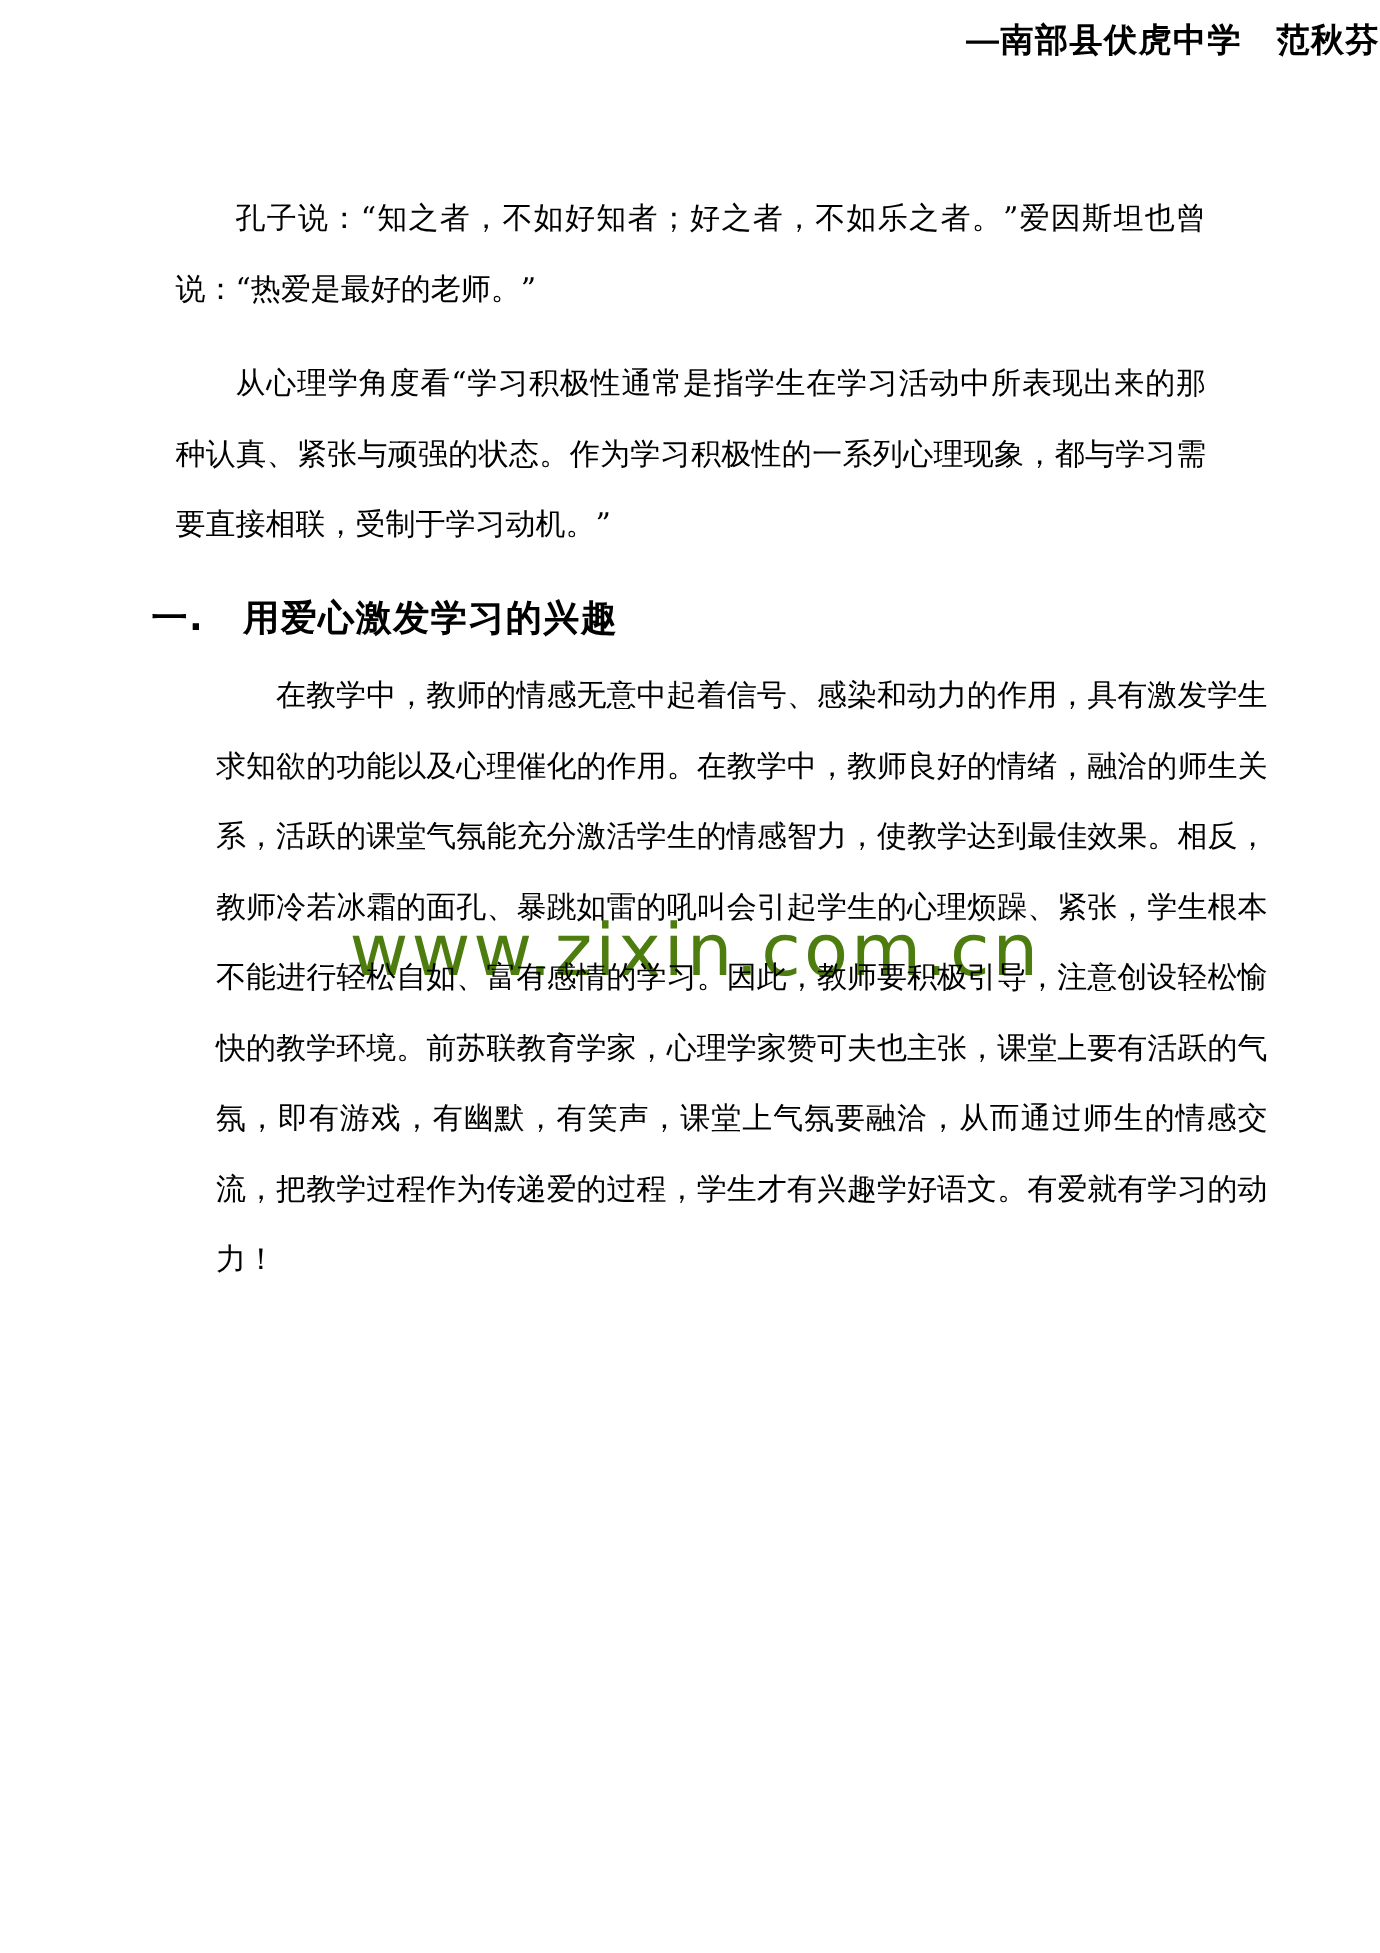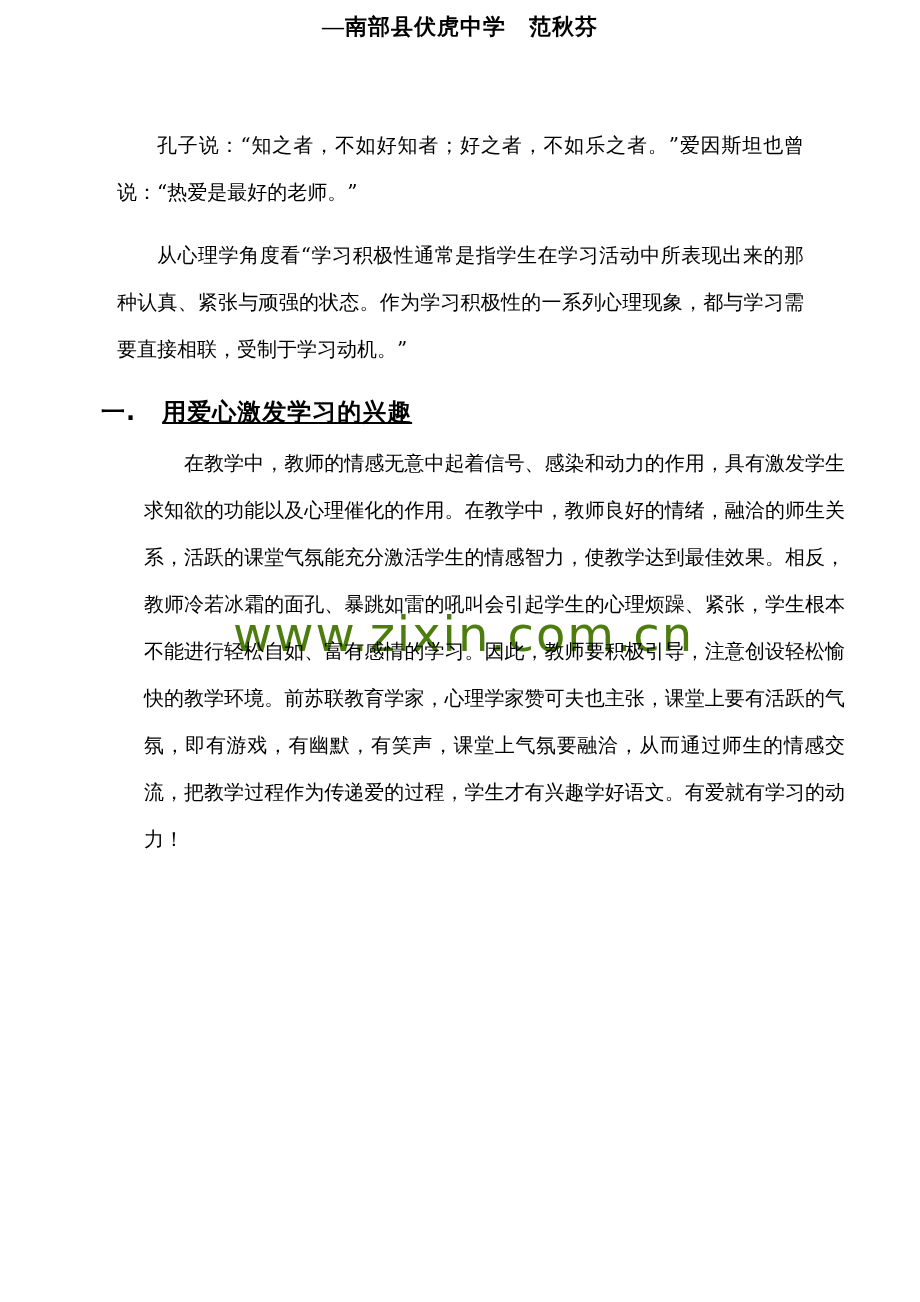--- a/index.html
+++ b/index.html
@@ -36,22 +36,22 @@
     padding-top: 106px;
     text-align: center;
     font-family: "DejaVu Sans", "Liberation Sans", sans-serif;
     font-size: 35px;
     font-weight: 700;
     letter-spacing: 1px;
     line-height: 46px;
   }
   .byline {
     margin-top: 13px;
-    text-align: center;
-    font-family: Liberation Serif, serif;
+    text-align: right;
+    font-family: Liberation Sans, sans-serif;
     font-size: 22px;
     font-weight: 700;
     line-height: 28px;
     letter-spacing: 1px;
   }
   .content {
     position: relative;
     z-index: 1;
     margin: 0 100px 0 101px;
     padding-top: 65px;
@@ -63,21 +63,20 @@
     text-align: justify;
     text-indent: 2em;
   }
   .section-heading {
     margin-top: 5px;
     font-family: "DejaVu Sans", "Liberation Sans", sans-serif;
     font-size: 24px;
     font-weight: 700;
     line-height: 47px;
     letter-spacing: 1px;
-    text-decoration: underline;
   }
   .section-num {
     display: inline-block;
     margin-right: 26px;
   }
   .section-para {
     margin: 4px -25px 0 43px;
     font-size: 20px;
     line-height: 47px;
     text-align: justify;

